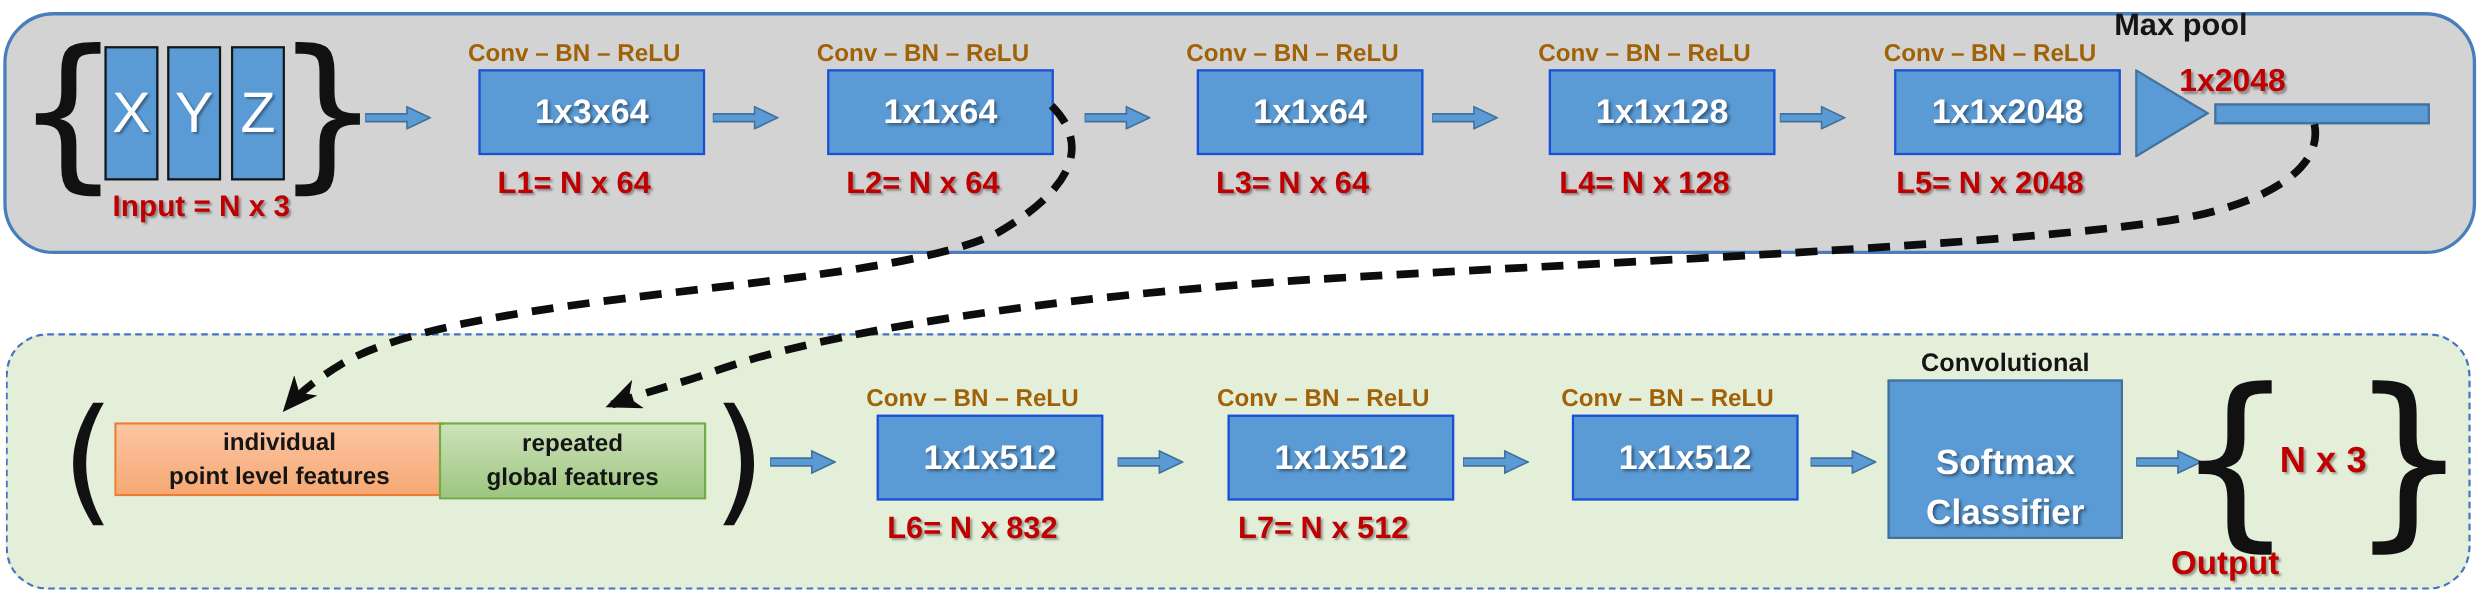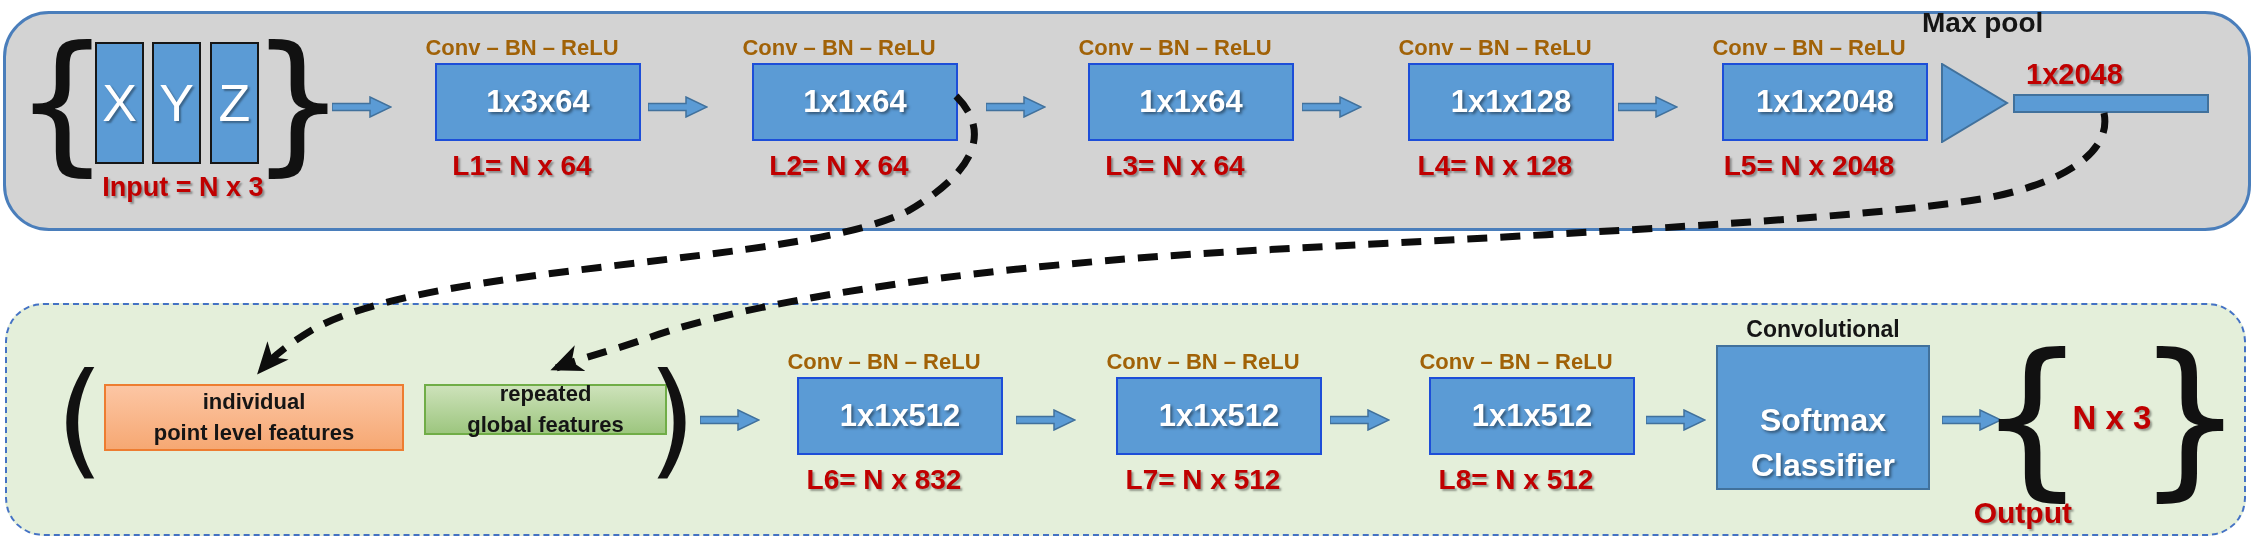--- a/index.html
+++ b/index.html
@@ -141,63 +141,62 @@
   <svg class="harrow" style="left:1618px;top:96px;" width="60" height="22" viewBox="0 0 60 22">
       <polygon points="0,7.5 38,7.5 38,1 59,11 38,21 38,14.5 0,14.5" fill="#5b9bd5" stroke="#41719c" stroke-width="1.5"></polygon>
     </svg>
 
   <div class="abs blacktext" style="left:1922px;top:7px;font-size:28px;">Max pool</div>
 
   <svg class="harrow" style="left:1941px;top:63px;" width="68" height="80" viewBox="0 0 68 80">
     <polygon points="1,1 1,79 66,40" fill="#5b9bd5" stroke="#41719c" stroke-width="2"></polygon>
   </svg>
 
-  <div class="abs redtext" style="left:1977px;top:58px;width:195px;text-align:center;font-size:29px;">1x2048</div>
+  <div class="abs redtext" style="left:1932px;top:58px;width:195px;text-align:center;font-size:29px;">1x2048</div>
 
   <div class="thinbar" style="left:2013px;top:94px;width:196px;height:19px;"></div>
 
   <svg class="overlay" width="2254" height="553" viewBox="0 0 2254 553">
     <defs>
       <marker id="ah" markerUnits="userSpaceOnUse" markerWidth="34" markerHeight="30" refX="26" refY="14" orient="auto">
         <path d="M0,0 L32,14 L0,28 L9,14 Z" fill="#0d0d0d"></path>
       </marker>
     </defs>
     <path d="M 956 96 C 988 128, 982 168, 908 211 C 800 266, 432 262, 312 330 C 292 342, 274 355, 261 370" fill="none" stroke="#0d0d0d" stroke-width="7" stroke-dasharray="20 13" marker-end="url(#ah)"></path>
     <path d="M 2104 113 C 2112 152, 2064 182, 1992 197 C 1855 223, 1420 240, 1195 254 C 950 270, 748 302, 648 338 C 614 350, 578 359, 556 368" fill="none" stroke="#0d0d0d" stroke-width="7" stroke-dasharray="20 13" marker-end="url(#ah)"></path>
   </svg>
 
   <div class="abs paren" style="left:60px;top:358px;width:40px;height:120px;font-size:125px;">(</div>
 
   <div class="featbox orange" style="left:104px;top:384px;width:300px;height:67px;">
     <span>individual</span>
     <span>point level features</span>
   </div>
 
-  <div class="featbox green" style="left:424px;top:384px;width:243px;height:51px;">
+  <div class="featbox green" style="left:399px;top:384px;width:243px;height:70px;">
     <span>repeated</span>
     <span>global features</span>
   </div>
 
   <div class="abs paren" style="left:652px;top:358px;width:40px;height:120px;font-size:125px;">)</div>
 
 
   <div class="convblock" style="left:765px;top:346px;">
     <div class="cbr-header">Conv – BN – ReLU</div>
     <div class="bluebox">1x1x512</div>
     <div class="redlabel">L6= N x 832</div>
   </div>
   <div class="convblock" style="left:1084px;top:346px;">
     <div class="cbr-header">Conv – BN – ReLU</div>
     <div class="bluebox">1x1x512</div>
     <div class="redlabel">L7= N x 512</div>
   </div>
   <div class="convblock" style="left:1397px;top:346px;">
     <div class="cbr-header">Conv – BN – ReLU</div>
     <div class="bluebox">1x1x512</div>
-    <div class="redlabel">L8= N x 512</div>
   </div>
 
   <svg class="harrow" style="left:700px;top:409px;" width="60" height="22" viewBox="0 0 60 22">
       <polygon points="0,7.5 38,7.5 38,1 59,11 38,21 38,14.5 0,14.5" fill="#5b9bd5" stroke="#41719c" stroke-width="1.5"></polygon>
     </svg>
   <svg class="harrow" style="left:1016px;top:409px;" width="60" height="22" viewBox="0 0 60 22">
       <polygon points="0,7.5 38,7.5 38,1 59,11 38,21 38,14.5 0,14.5" fill="#5b9bd5" stroke="#41719c" stroke-width="1.5"></polygon>
     </svg>
   <svg class="harrow" style="left:1330px;top:409px;" width="60" height="22" viewBox="0 0 60 22">
       <polygon points="0,7.5 38,7.5 38,1 59,11 38,21 38,14.5 0,14.5" fill="#5b9bd5" stroke="#41719c" stroke-width="1.5"></polygon>

